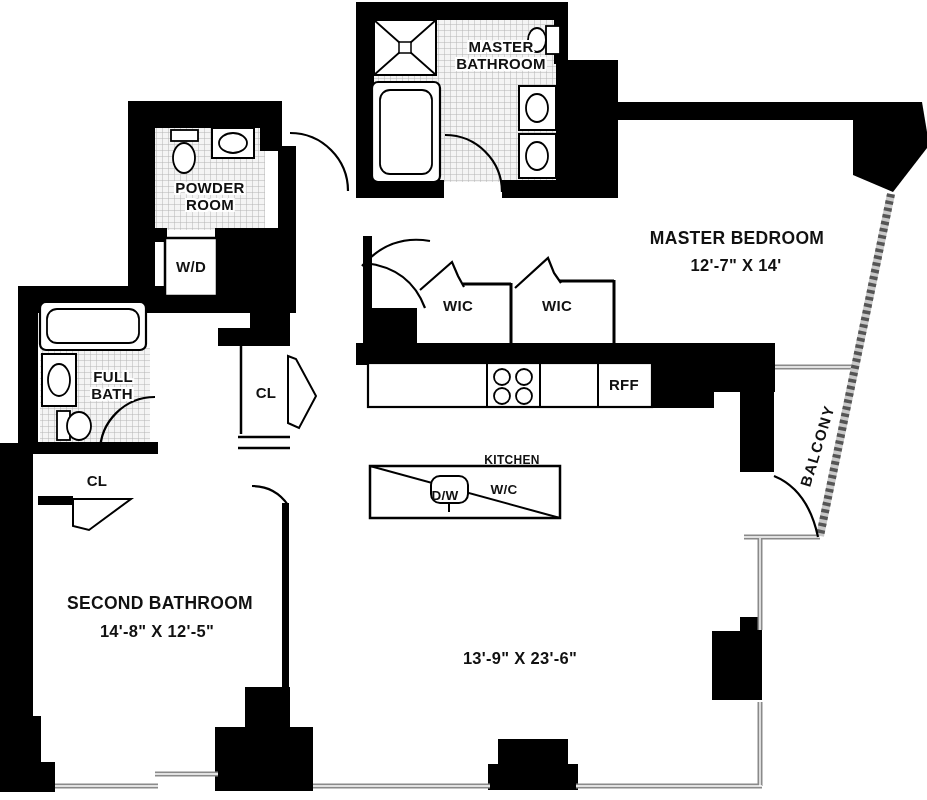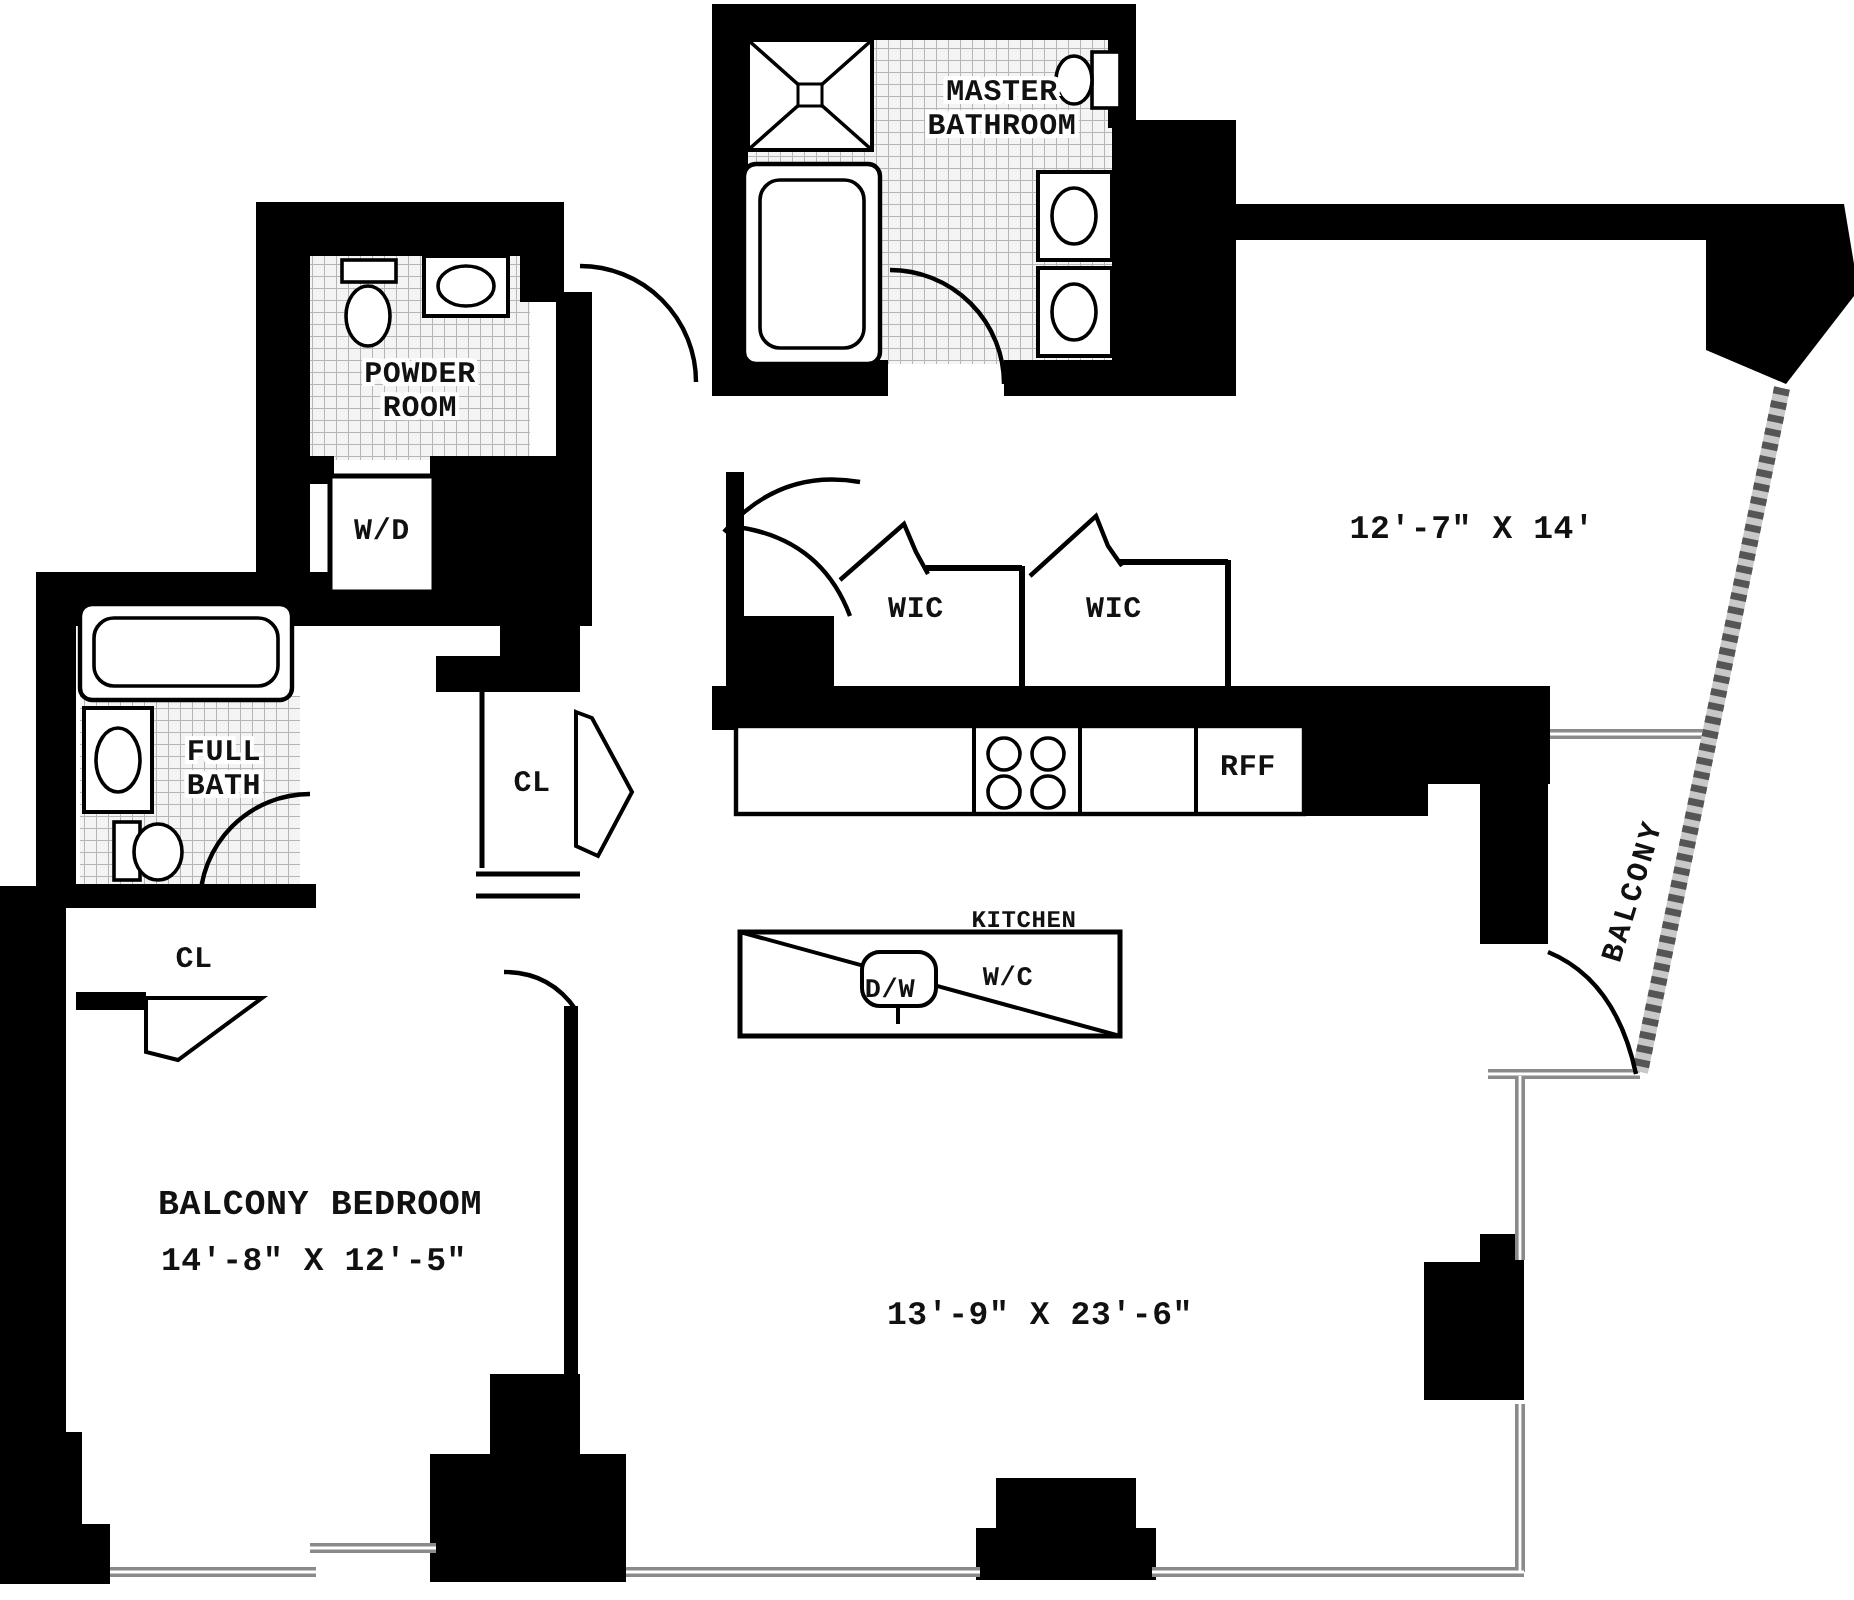--- a/index.html
+++ b/index.html
@@ -1,20 +1,20 @@
 <!DOCTYPE html>
 <html><head>
 <meta charset="utf-8">
 <style>
   html,body{margin:0;padding:0;background:#fff;}
   .plan{
     position:relative;
     width:927px;height:800px;
     background:#fff;
-    font-family:Liberation Mono, monospace;
+    font-family:Liberation Sans, sans-serif;
     overflow:hidden;
   }
   .plan svg{position:absolute;left:0;top:0;}
   .label{
     position:absolute;
     transform:translate(-50%,-50%);
     color:#111;
     font-weight:bold;
     text-align:center;
     white-space:nowrap;
@@ -181,40 +181,41 @@
     <span>BATHROOM</span>
   </div>
 
   <div class="label small-label halo" style="left:210px;top:197px;">
     <span>POWDER</span><br>
     <span>ROOM</span>
   </div>
 
   <div class="label small-label" style="left:191px;top:267px;">W/D</div>
 
+  <div class="label room-title" style="left:737px;top:239px;">MASTER BEDROOM</div>
   <div class="label room-dims" style="left:736px;top:265px;">12'-7" X 14'</div>
 
   <div class="label small-label" style="left:458px;top:306px;">WIC</div>
   <div class="label small-label" style="left:557px;top:306px;">WIC</div>
 
   <div class="label small-label" style="left:624px;top:385px;">RFF</div>
 
   <div class="label small-label" style="left:512px;top:461px;font-size:12px;">KITCHEN</div>
 
   <div class="label tiny-label" style="left:402px;top:496px;margin-left:43px;">D/W</div>
   <div class="label tiny-label" style="left:504px;top:490px;">W/C</div>
 
   <div class="label small-label halo" style="left:112px;top:386px;text-align:right;">
     <span>FULL</span><br>
     <span>BATH</span>
   </div>
 
   <div class="label small-label" style="left:97px;top:481px;">CL</div>
   <div class="label small-label" style="left:266px;top:393px;">CL</div>
 
-  <div class="label room-title" style="left:160px;top:604px;">BALCONY BEDROOM</div>
+  <div class="label room-title" style="left:160px;top:604px;">SECOND BATHROOM</div>
   <div class="label room-dims" style="left:157px;top:631px;">14'-8" X 12'-5"</div>
 
   <div class="label room-dims" style="left:520px;top:658px;">13'-9" X 23'-6"</div>
 
   <div class="label balcony-label" style="left:818px;top:446px;">BALCONY</div>
 
 </div>
 
 </body></html>

